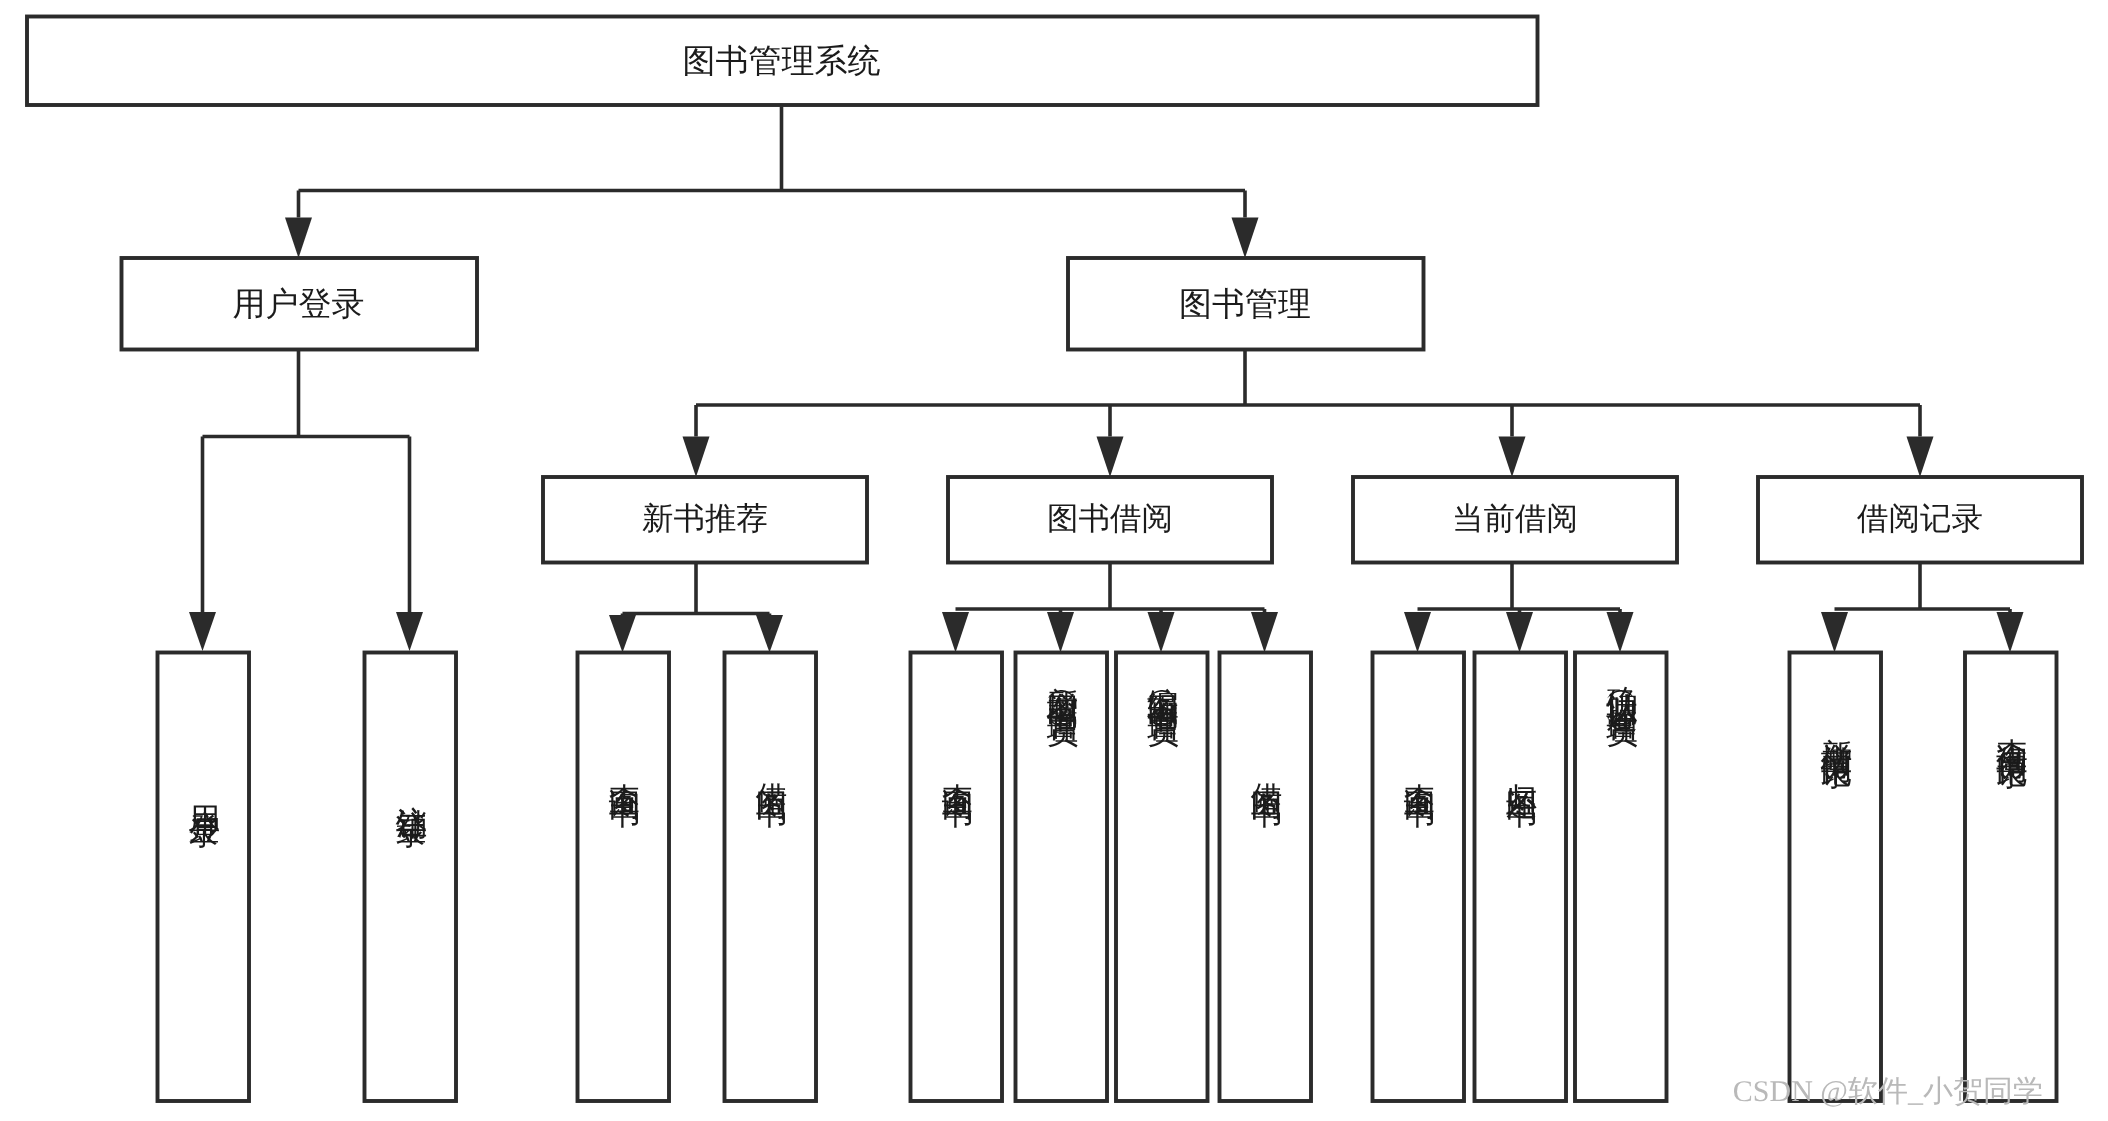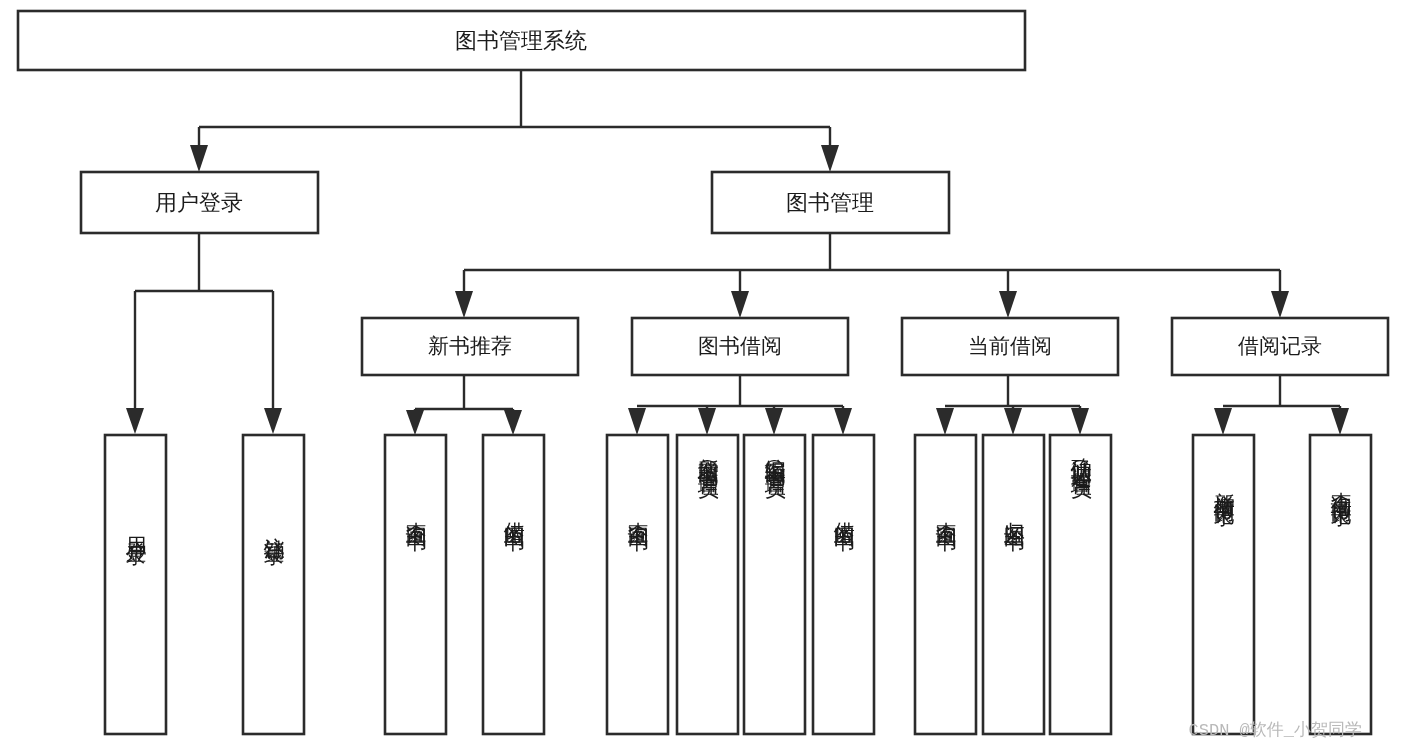--- a/index.html
+++ b/index.html
@@ -65,22 +65,22 @@
     font-size: 21px;
     line-height: 1.22;
     letter-spacing: 3px;
     color: #1b1b1b;
     white-space: nowrap;
   }
   .watermark {
     position: absolute;
     right: 8px;
     bottom: 6px;
-    font-family: Liberation Mono, monospace;
-    font-size: 17px;
+    font-family: Liberation Serif, serif;
+    font-size: 20px;
     color: #b9b9b9;
     white-space: nowrap;
     pointer-events: none;
     margin-top: 36px;
   }
 </style>
 </head>
 <body>
 
 <div id="diagram-root">

